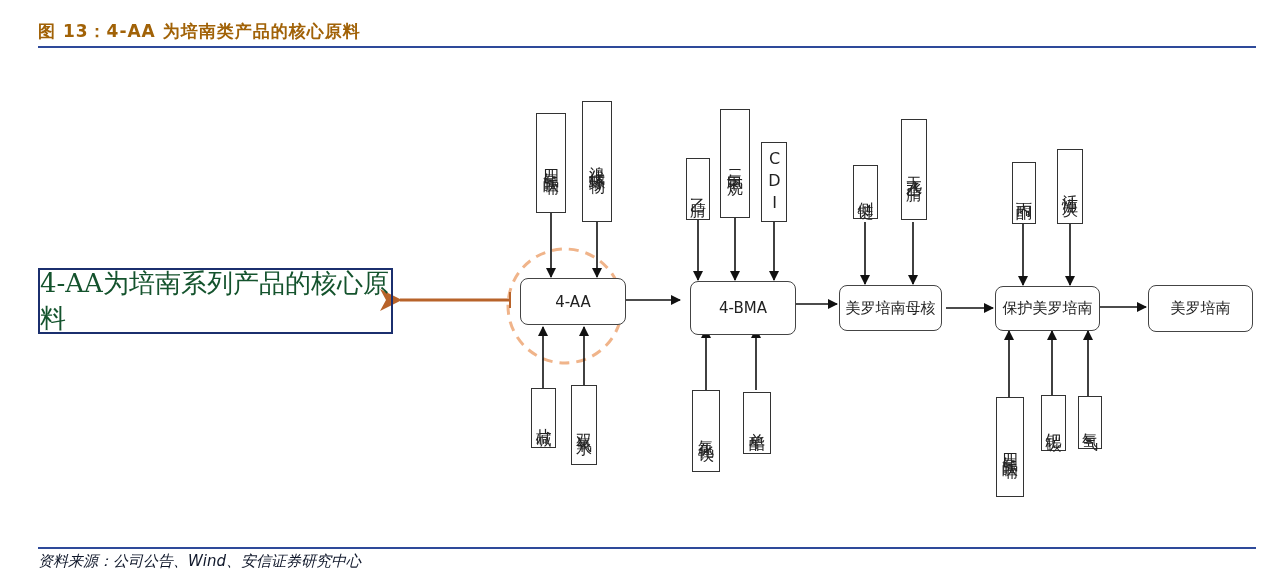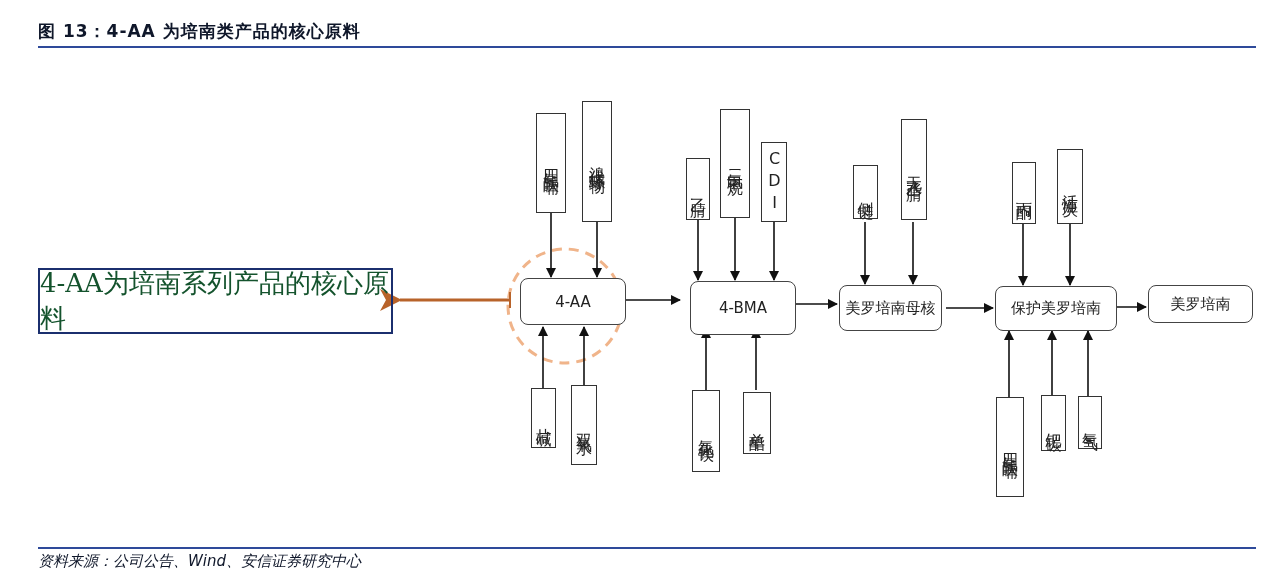--- a/index.html
+++ b/index.html
@@ -1,19 +1,19 @@
 <!DOCTYPE html>
 <html><head>
 <meta charset="utf-8">
 <style>
   html, body { margin: 0; padding: 0; background: #ffffff; }
   body { width: 1269px; height: 580px; position: relative; overflow: hidden;
          font-family: "DejaVu Sans", sans-serif; }
   .title { position: absolute; left: 38px; top: 20px; font-size: 17px; font-weight: bold;
-           color: #0f172a; letter-spacing: 1px; font-family: "DejaVu Sans", sans-serif; }
+           color: #a16207; letter-spacing: 1px; font-family: "DejaVu Sans", sans-serif; }
   .rule { position: absolute; left: 38px; width: 1218px; height: 2px; background: #2e4a9a; }
   .source { position: absolute; left: 38px; top: 552px; font-size: 15px; font-style: italic;
             color: #0f172a; font-family: "DejaVu Sans", sans-serif; }
   svg { position: absolute; left: 0; top: 0; }
   .callout { position: absolute; left: 38px; top: 268px; width: 355px; height: 66px;
              border: 2.5px solid #1b2f6e; box-sizing: border-box; display: flex;
              align-items: center; justify-content: center; font-size: 26px;
              font-family: "DejaVu Serif", serif; color: #14532d; }
   .node { position: absolute; border: 1.5px solid #444; border-radius: 8px; background: #fff;
           display: flex; align-items: center; justify-content: center; font-size: 15px; color: #222;
@@ -67,22 +67,22 @@
   <line x1="1009" y1="398" x2="1009" y2="331" stroke="#111" stroke-width="1.6" marker-end="url(#ah)"></line>
   <line x1="1052" y1="396" x2="1052" y2="331" stroke="#111" stroke-width="1.6" marker-end="url(#ah)"></line>
   <line x1="1088" y1="396" x2="1088" y2="331" stroke="#111" stroke-width="1.6" marker-end="url(#ah)"></line>
 </svg>
 
 <div class="callout">4-AA为培南系列产品的核心原料</div>
 
 <div class="node" style="left:520px;top:278px;width:106px;height:47px;">4-AA</div>
 <div class="node" style="left:690px;top:281px;width:106px;height:54px;">4-BMA</div>
 <div class="node" style="left:839px;top:285px;width:103px;height:46px;">美罗培南母核</div>
-<div class="node" style="left:995px;top:286px;width:122px;height:45px;">保护美罗培南</div>
-<div class="node" style="left:1148px;top:285px;width:105px;height:38px;">美罗培南</div>
+<div class="node" style="left:995px;top:286px;width:105px;height:45px;">保护美罗培南</div>
+<div class="node" style="left:1148px;top:285px;width:105px;height:47px;">美罗培南</div>
 
 <div class="vbox" style="left:536px;top:113px;width:30px;height:100px;">四氢呋喃</div>
 <div class="vbox" style="left:582px;top:101px;width:30px;height:121px;">溴代螺环物</div>
 <div class="vbox" style="left:531px;top:388px;width:25px;height:60px;">片碱</div>
 <div class="vbox" style="left:571px;top:385px;width:26px;height:80px;">双氧水</div>
 
 <div class="vbox" style="left:686px;top:158px;width:24px;height:62px;">乙腈</div>
 <div class="vbox" style="left:720px;top:109px;width:30px;height:109px;">二氯甲烷</div>
 <div class="vbox" style="left:761px;top:142px;width:26px;height:80px;">CDI</div>
 <div class="vbox" style="left:692px;top:390px;width:28px;height:82px;">氯化镁</div>

